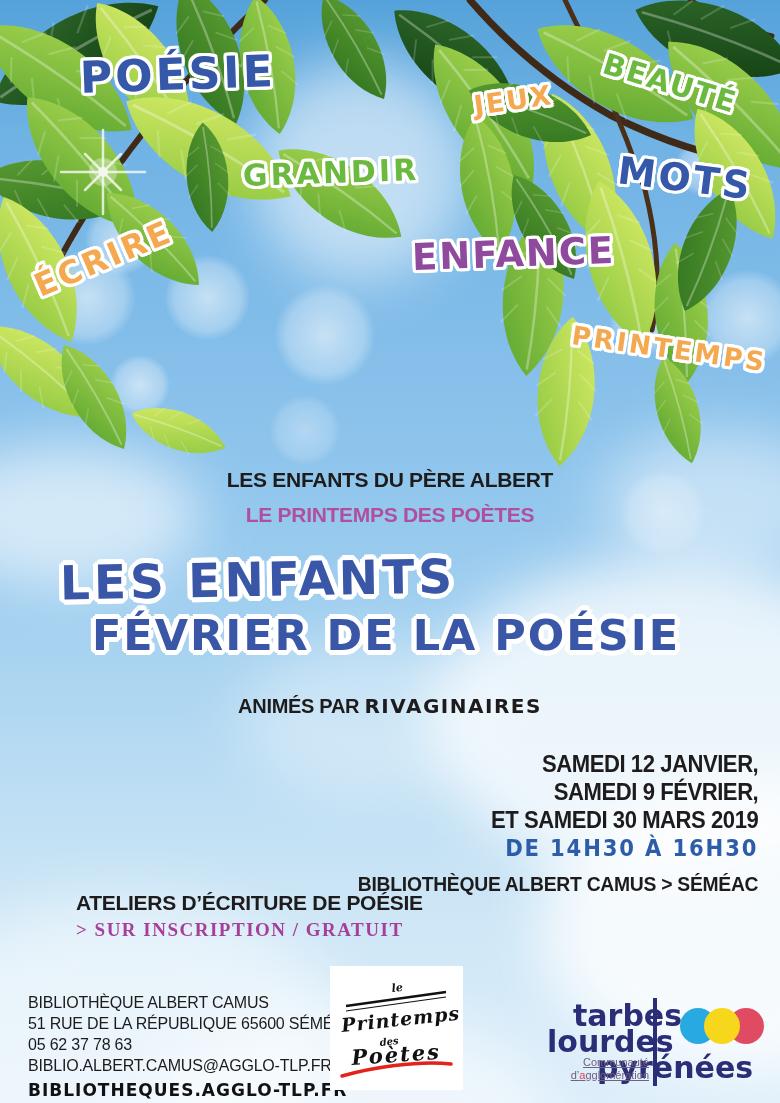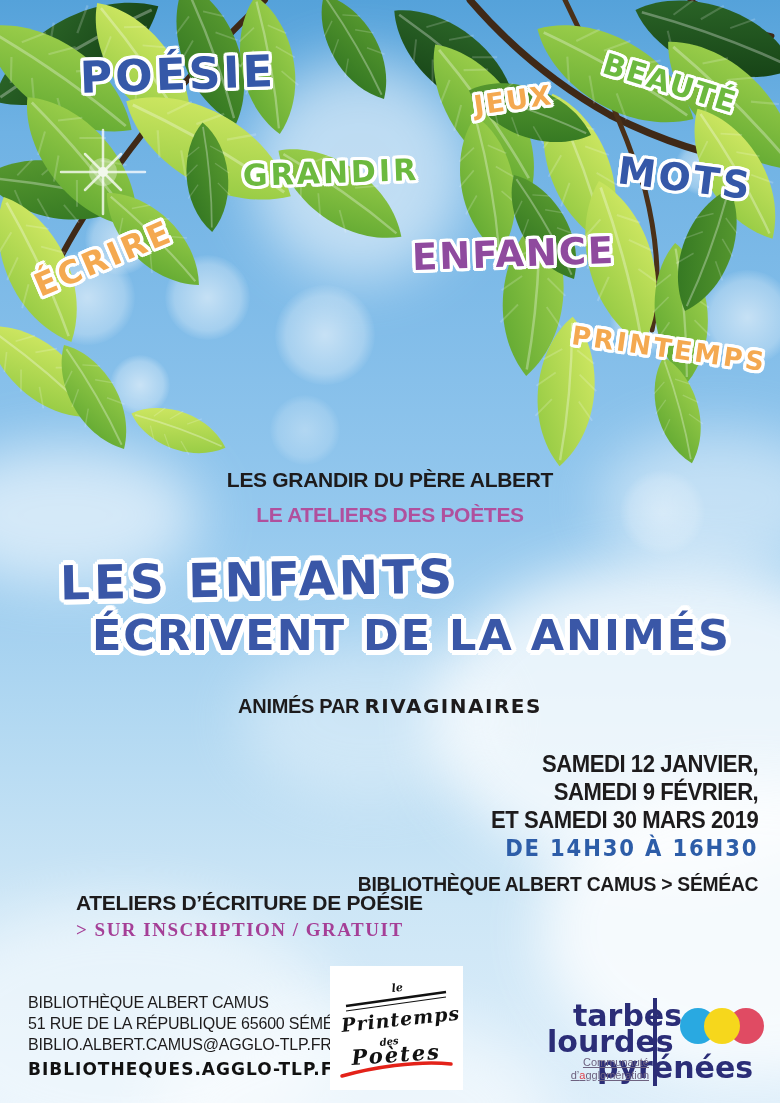--- a/index.html
+++ b/index.html
@@ -171,25 +171,25 @@
 
   <div class="sw ow3" id="w-poesie">POÉSIE</div>
   <div class="sw ow3" id="w-jeux">JEUX</div>
   <div class="sw ow3" id="w-beaute">BEAUTÉ</div>
   <div class="sw ow3" id="w-grandir">GRANDIR</div>
   <div class="sw ow3" id="w-mots">MOTS</div>
   <div class="sw ow3" id="w-ecrire">ÉCRIRE</div>
   <div class="sw ow3" id="w-enfance">ENFANCE</div>
   <div class="sw ow3" id="w-printemps">PRINTEMPS</div>
 
-  <div class="hdr" id="hdr1">LES GRANDIR DU PÈRE ALBERT</div>
-  <div class="hdr" id="hdr2">LE ATELIERS DES POÈTES</div>
+  <div class="hdr" id="hdr1">LES ENFANTS DU PÈRE ALBERT</div>
+  <div class="hdr" id="hdr2">LE PRINTEMPS DES POÈTES</div>
 
   <div class="bigtitle ow5" id="title1">LES ENFANTS</div>
-  <div class="bigtitle ow5" id="title2">ÉCRIVENT DE LA ANIMÉS</div>
+  <div class="bigtitle ow5" id="title2">FÉVRIER DE LA POÉSIE</div>
 
   <div class="anim">
     <span>ANIMÉS PAR </span><span class="marker">RIVAGINAIRES</span>
   </div>
 
   <div class="sched">
     <div class="d">SAMEDI 12 JANVIER,</div>
     <div class="d">SAMEDI 9 FÉVRIER,</div>
     <div class="d">ET SAMEDI 30 MARS 2019</div>
     <div class="time">DE 14H30 À 16H30</div>
@@ -197,20 +197,21 @@
   </div>
 
   <div class="info">
     <div class="l">ATELIERS D’ÉCRITURE DE POÉSIE</div>
     <div class="insc">&gt; SUR INSCRIPTION / GRATUIT</div>
   </div>
 
   <div class="contact">
     <div class="c">BIBLIOTHÈQUE ALBERT CAMUS</div>
     <div class="c">51 RUE DE LA RÉPUBLIQUE 65600 SÉMÉAC</div>
+    <div class="c">05 62 37 78 63</div>
     <div class="c">BIBLIO.ALBERT.CAMUS@AGGLO-TLP.FR</div>
     <div class="site">BIBLIOTHEQUES.AGGLO-TLP.FR</div>
   </div>
 
   <div class="pp-box">
     <svg width="133" height="124" viewBox="0 0 133 124">
       <path d="M16,40 L116,26" stroke="#111111" stroke-width="2.5" fill="none"></path>
       <path d="M16,45 L116,31" stroke="#111111" stroke-width="1.2" fill="none"></path>
       <text x="62" y="26" font-size="11" transform="rotate(-6 62 26)">le</text>
       <text x="12" y="66" font-size="19" letter-spacing="1" transform="rotate(-6 12 66)">Printemps</text>

